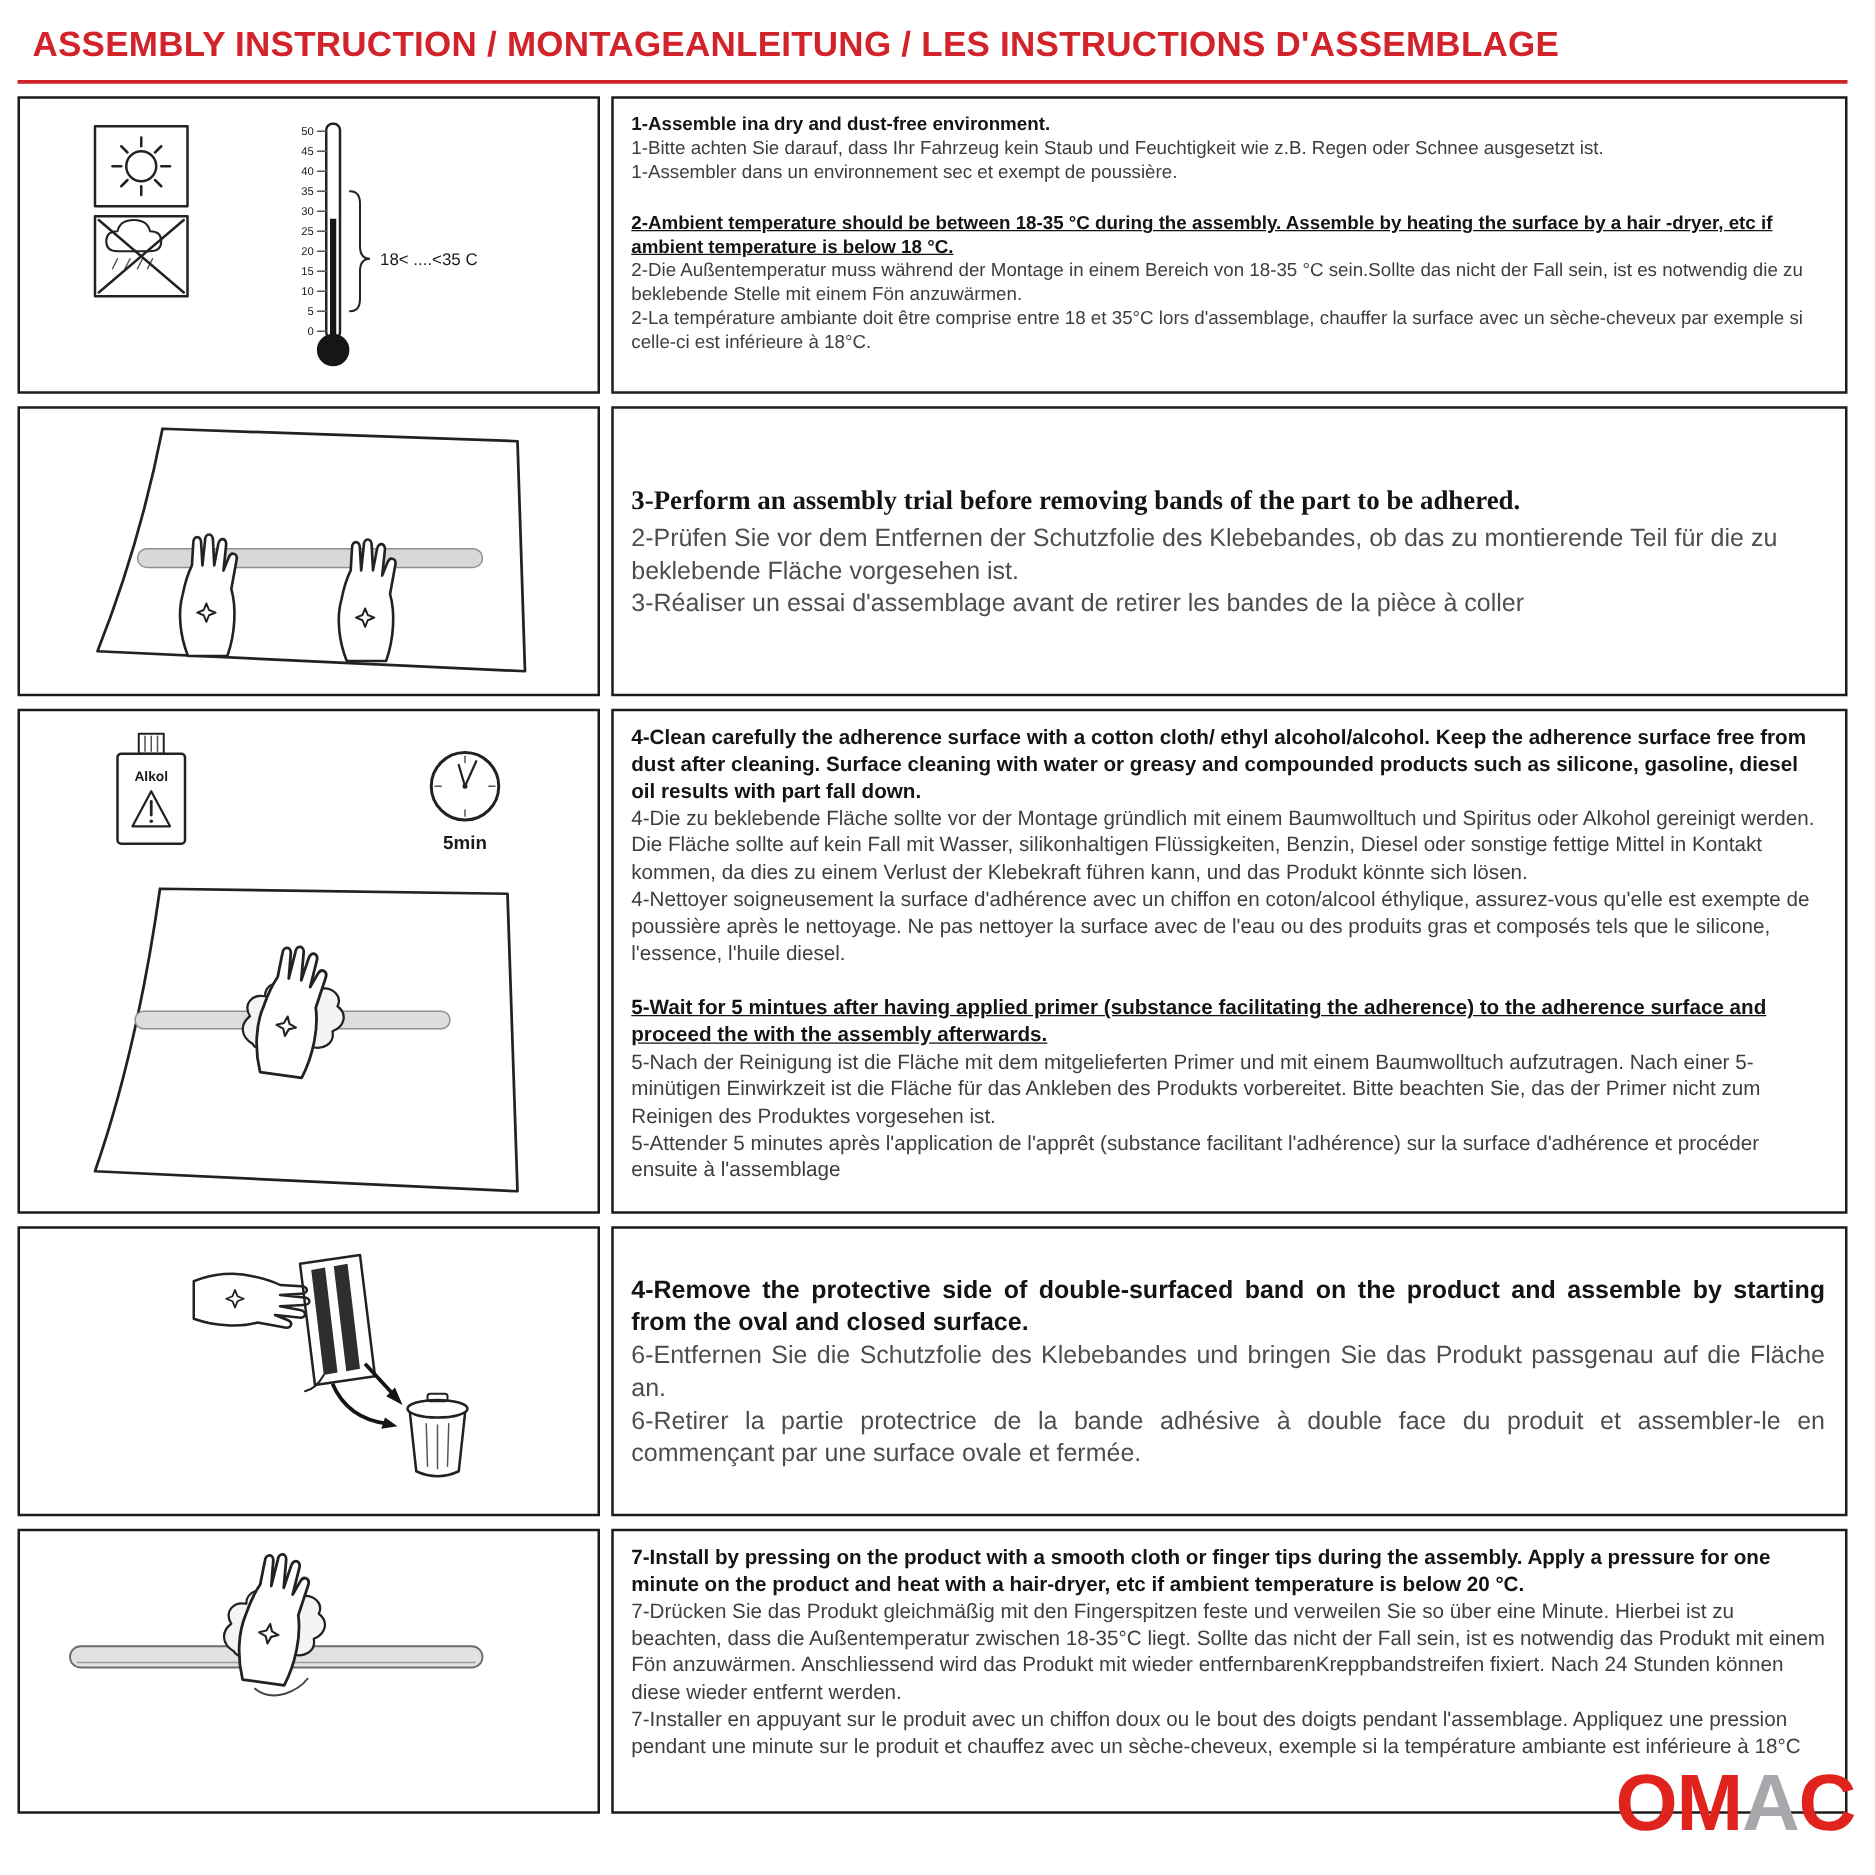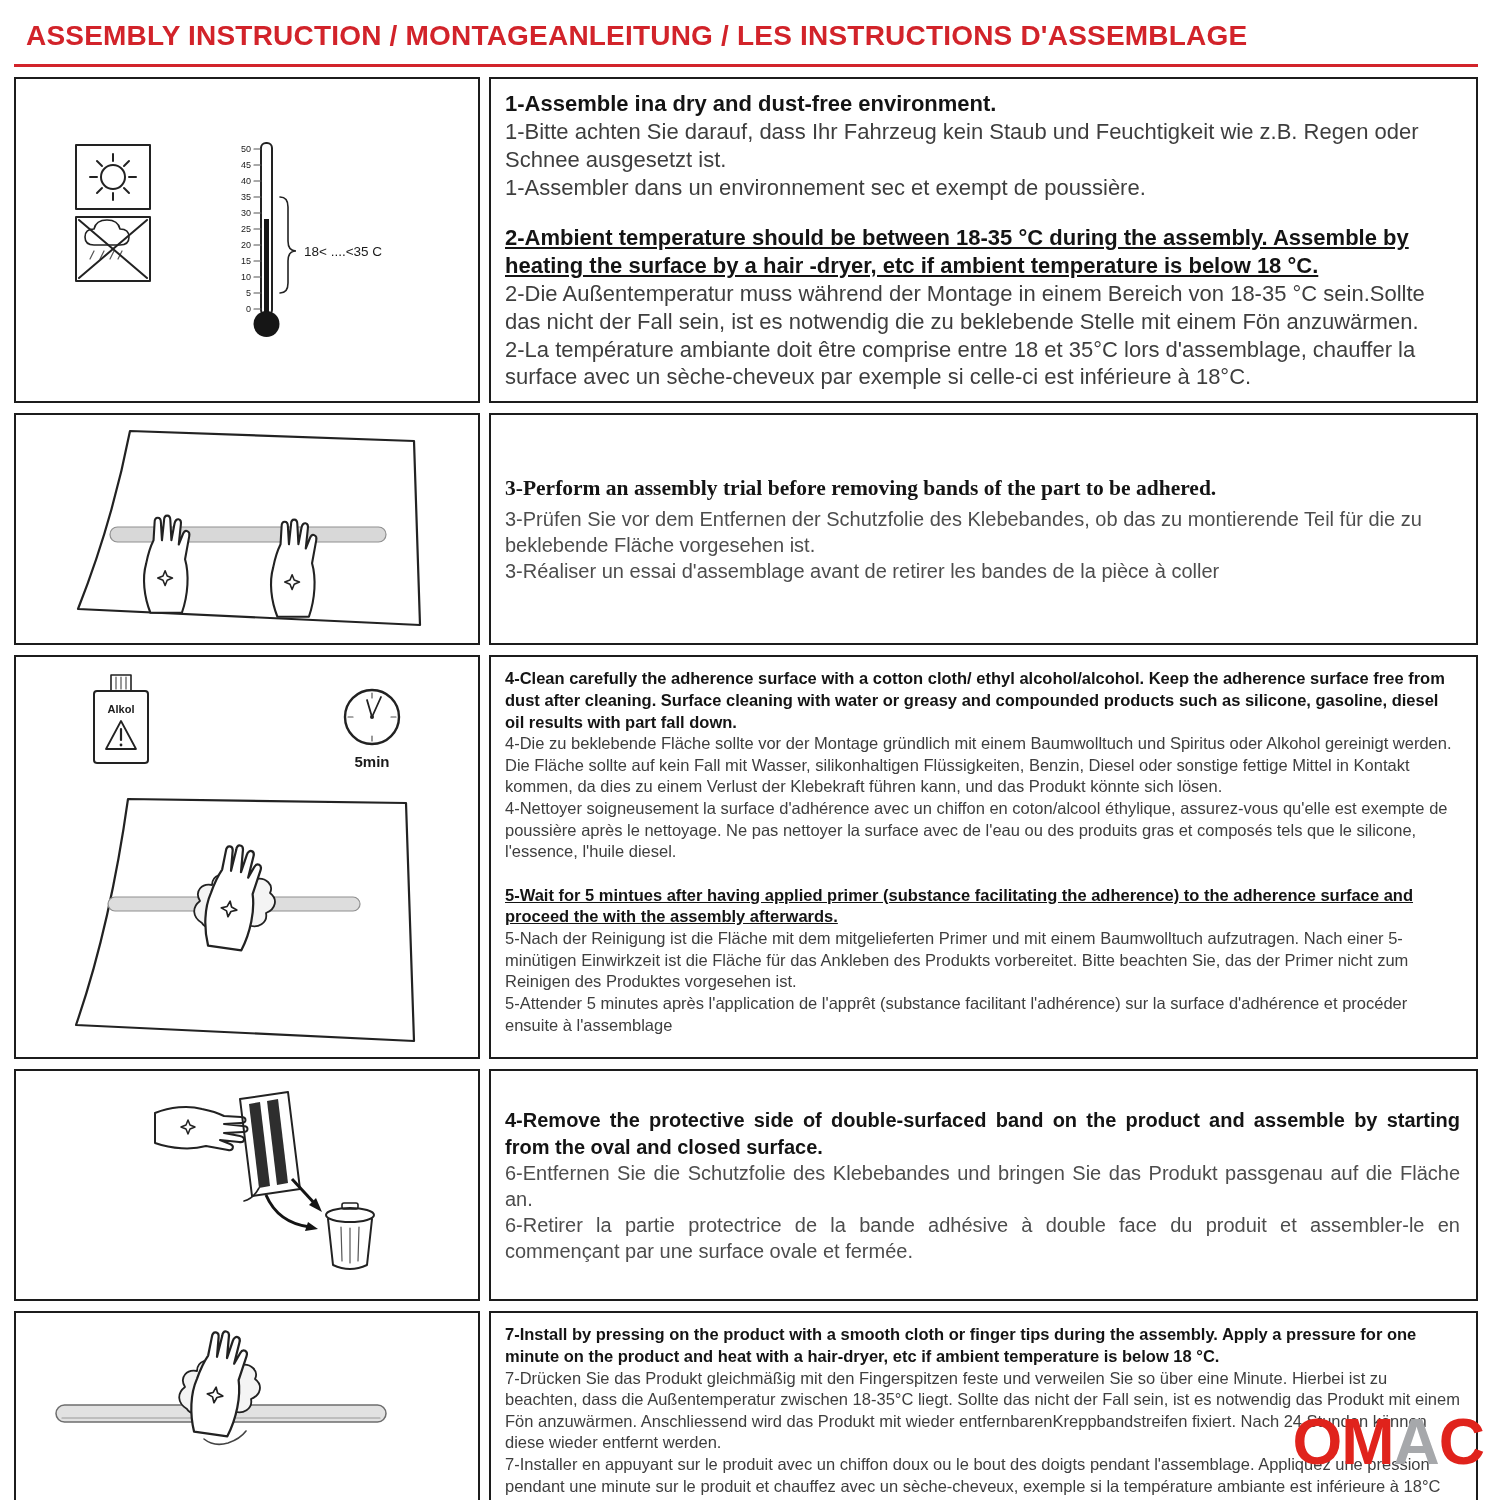--- a/index.html
+++ b/index.html
@@ -30,21 +30,21 @@
   .textbox {
     flex:1; border:2px solid #1c1c1c; background:#fff;
     padding:11px 16px 10px 14px; display:flex; flex-direction:column;
   }
   .textbox.center { justify-content:center; }
 
   p.b { font-weight:700; color:#141414; }
   p.n { font-weight:400; color:#3e3e3e; }
   .gap { margin-top:22px;text-decoration:underline; }
 
-  .tb-s1 p { font-size:22px; line-height:1.27; }
+  .tb-s1 p { font-size:15px; line-height:1.27; }
   .tb-s2 p.b { font-size:21.5px; line-height:1.3; margin-bottom:3px;font-family:Liberation Serif, serif; }
   .tb-s2 p.n { font-size:20px; line-height:1.3; color:#4d4d4d; }
   .tb-s3 p { font-size:16.5px; line-height:1.31; }
   .tb-s4 p { font-size:20px; line-height:1.31; text-align:justify; }
   .tb-s4 p.n { color:#4d4d4d; }
   .tb-s5 p { font-size:16.5px; line-height:1.31; }
 
   .logo {
     position:absolute; right:16px; bottom:26px; line-height:1;
     font-weight:700; font-size:64px; letter-spacing:-1px;
@@ -145,21 +145,21 @@
           <path class="star" transform="translate(22,62)" d="M 0,-7 L 2,-2 L 7,0 L 2,2 L 0,7 L -2,2 L -7,0 L -2,-2 Z"></path>
         </g>
         <g transform="translate(215,102) scale(1.05)">
           <path class="hand" d="M 8,95 C 2,80 0,62 4,48 C 6,38 9,30 11,26 L 12,9 C 12,3 18,3 18,9 L 19,26 L 21,7 C 21,1 27,1 27,7 L 28,26 L 31,10 C 32,4 38,5 37,11 L 35,30 L 39,20 C 41,15 46,17 45,22 L 41,44 C 45,58 44,78 38,95 Z"></path>
           <path class="star" transform="translate(22,62)" d="M 0,-7 L 2,-2 L 7,0 L 2,2 L 0,7 L -2,2 L -7,0 L -2,-2 Z"></path>
         </g>
       </svg>
     </div>
     <div class="textbox tb-s2 center">
       <p class="b">3-Perform an assembly trial before removing bands of the part to be adhered.</p>
-      <p class="n">3-Prüfen Sie vor dem Entfernen der Schutzfolie des Klebebandes, ob das zu montierende Teil für die zu beklebende Fläche vorgesehen ist.</p>
+      <p class="n">2-Prüfen Sie vor dem Entfernen der Schutzfolie des Klebebandes, ob das zu montierende Teil für die zu beklebende Fläche vorgesehen ist.</p>
       <p class="n">3-Réaliser un essai d'assemblage avant de retirer les bandes de la pièce à coller</p>
     </div>
   </div>
 
   <div class="row r3">
     <div class="illus">
       <svg width="386" height="400" viewBox="0 0 386 400">
 
         <g>
           <rect x="57" y="18" width="20" height="16" class="ln" style="stroke-width:1.6"></rect>
@@ -257,21 +257,21 @@
           <path d="M 145,90 q 8,5 16,0 q 8,-5 14,2" class="thin"></path>
           <path d="M 150,126 q 10,8 24,4 q 12,-4 18,-12" class="thin" style="stroke:#444;stroke-width:1.6"></path>
         </g>
         <g transform="translate(146,12) scale(1.12) rotate(8)">
           <path class="hand" d="M 8,95 C 2,80 0,62 4,48 C 6,38 9,30 11,26 L 12,9 C 12,3 18,3 18,9 L 19,26 L 21,7 C 21,1 27,1 27,7 L 28,26 L 31,10 C 32,4 38,5 37,11 L 35,30 L 39,20 C 41,15 46,17 45,22 L 41,44 C 45,58 44,78 38,95 Z"></path>
           <path class="star" transform="translate(22,60)" d="M 0,-7 L 2,-2 L 7,0 L 2,2 L 0,7 L -2,2 L -7,0 L -2,-2 Z"></path>
         </g>
       </svg>
     </div>
     <div class="textbox tb-s5">
-      <p class="b">7-Install by pressing on the product with a smooth cloth or finger tips during the assembly. Apply a pressure for one minute on the product and heat with a hair-dryer, etc if ambient temperature is below 18 °C.</p>
+      <p class="b">7-Install by pressing on the product with a smooth cloth or finger tips during the assembly. Apply a pressure for one minute on the product and heat with a hair-dryer, etc if ambient temperature is below 20 °C.</p>
       <p class="n">7-Drücken Sie das Produkt gleichmäßig mit den Fingerspitzen feste und verweilen Sie so über eine Minute. Hierbei ist zu beachten, dass die Außentemperatur zwischen 18-35°C liegt. Sollte das nicht der Fall sein, ist es notwendig das Produkt mit einem Fön anzuwärmen. Anschliessend wird das Produkt mit wieder entfernbarenKreppbandstreifen fixiert. Nach 24 Stunden können diese wieder entfernt werden.</p>
       <p class="n">7-Installer en appuyant sur le produit avec un chiffon doux ou le bout des doigts pendant l'assemblage. Appliquez une pression pendant une minute sur le produit et chauffez avec un sèche-cheveux, exemple si la température ambiante est inférieure à 18°C</p>
     </div>
   </div>
 
 </div>
 
 <div class="logo">
   <span class="l-red">OM</span><span class="l-gray">A</span><span class="l-red">C</span>
 </div>

